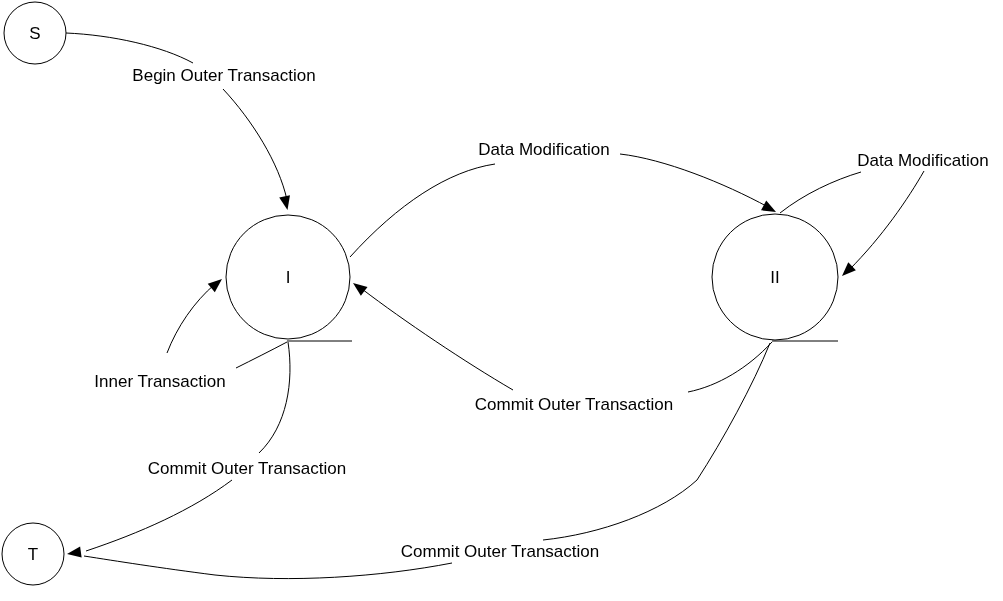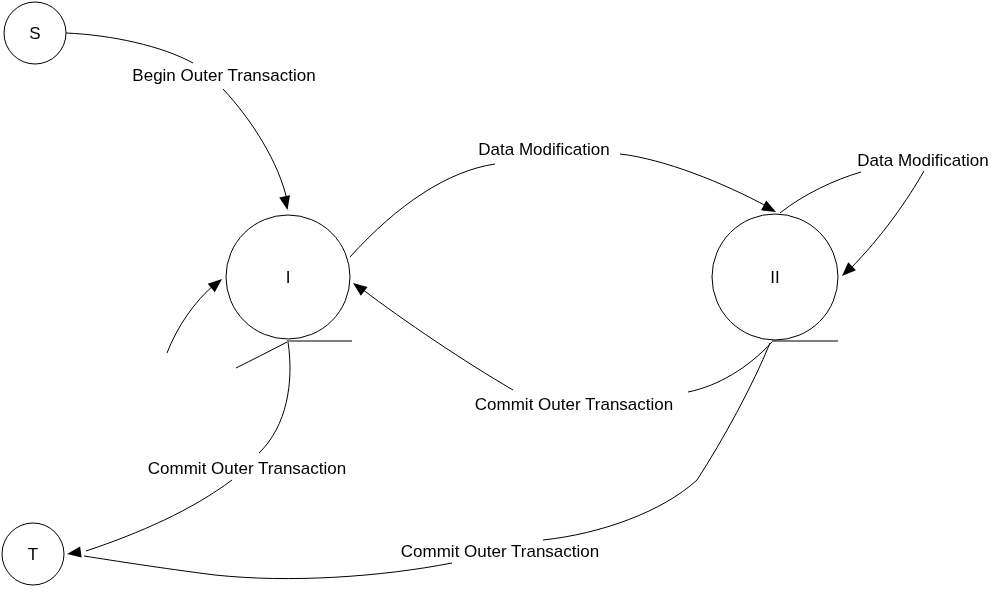--- a/index.html
+++ b/index.html
@@ -59,18 +59,19 @@
       <circle cx="33" cy="554" r="31" fill="#ffffff" stroke="#000000" stroke-width="1"></circle>
       <text x="33" y="554" text-anchor="middle" dominant-baseline="central" class="node-letter">T</text>
       <line x1="287" y1="341" x2="352" y2="341" stroke="#000000" stroke-width="1"></line>
       <line x1="772" y1="341" x2="838" y2="341" stroke="#000000" stroke-width="1"></line>
     </svg>
   <div id="label-layer">
       <div class="edge-label" style="left: 216px; top: 76px; margin-left: 8px;">Begin Outer Transaction</div>
       <div class="edge-label" style="left: 544px; top: 150px;">Data Modification</div>
       <div class="edge-label" style="left: 923px; top: 161px;">Data Modification</div>
       <div class="edge-label" style="left: 160px; top: 382px;">
+        <div>Inner Transaction</div>
       </div>
       <div class="edge-label" style="left: 574px; top: 405px;">Commit Outer Transaction</div>
       <div class="edge-label" style="left: 247px; top: 469px;">Commit Outer Transaction</div>
       <div class="edge-label" style="left: 500px; top: 552px;">Commit Outer Transaction</div>
     </div>
 </div>
 
 </body></html>

